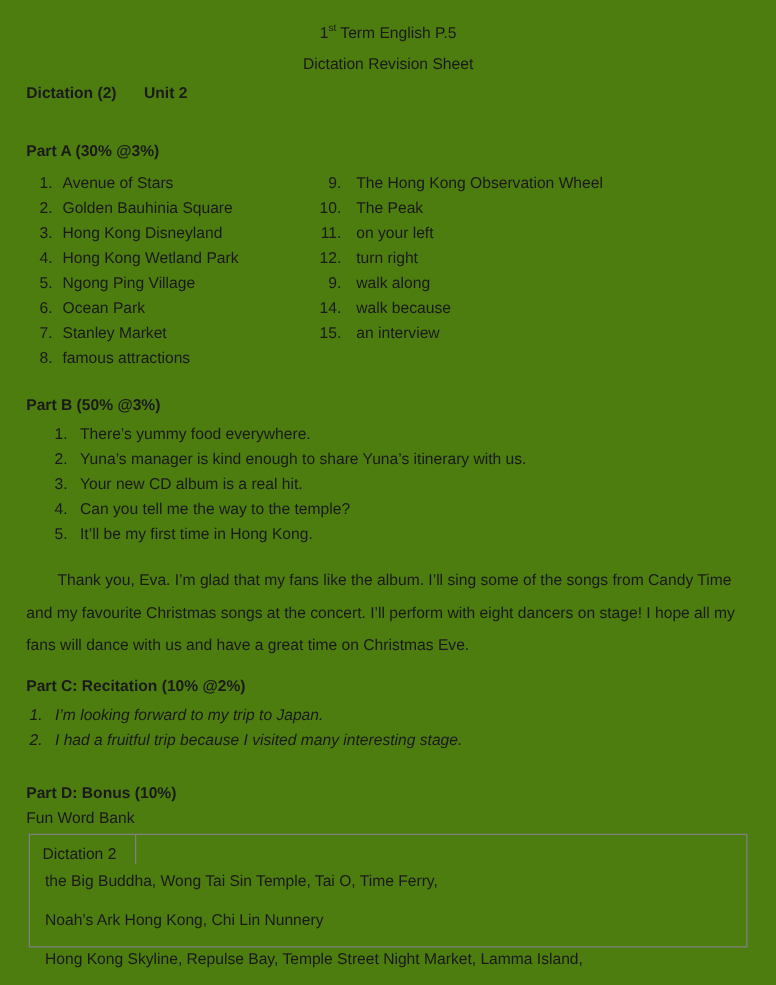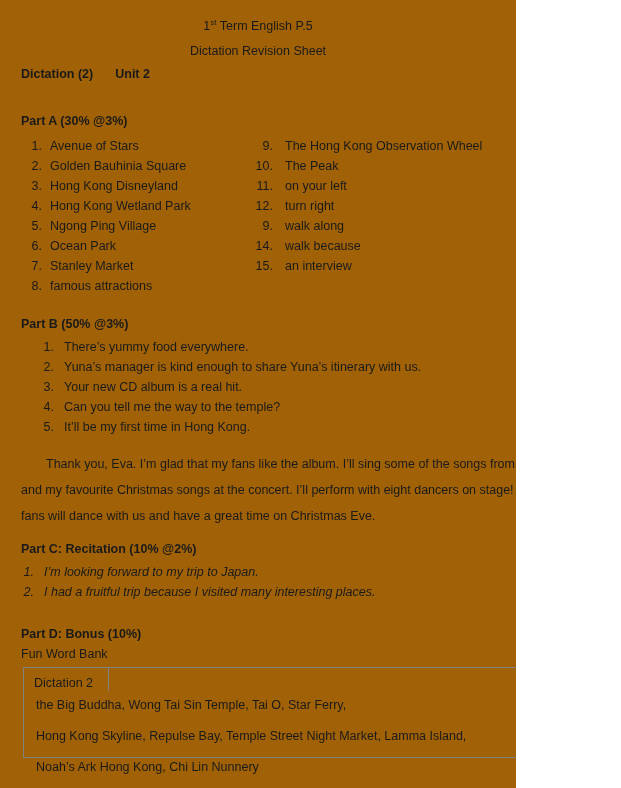--- a/index.html
+++ b/index.html
@@ -3,21 +3,21 @@
 <meta charset="utf-8">
 <style>
   html, body { margin: 0; padding: 0; }
   body {
     width: 621px; height: 788px;
     background: #ffffff;
     font-family: "Liberation Sans", sans-serif;
     font-size: 12.5px;
     color: #1a1a1a;
   }
-  .page { position: relative; width: 516px; height: 788px; overflow: hidden; background:#a16207; }
+  .page { position: relative; width: 621px; height: 788px; overflow: hidden; background:#4d7c0f; }
   .abs { position: absolute; }
   .center { left: 0; width: 100%; text-align: center; }
   .bold { font-weight: bold; }
   sup { font-size: 8px; vertical-align: super; line-height: 0; }
 
   .doc-title   { top: 19px; }
   .doc-subtitle{ top: 44px; }
   .hdr         { top: 67px; left: 21px; }
   .hdr .unit   { margin-left: 22px; }
 
@@ -110,29 +110,29 @@
     <div class="row"><span class="numb">4.</span><span>Can you tell me the way to the temple?</span></div>
     <div class="row"><span class="numb">5.</span><span>It’ll be my first time in Hong Kong.</span></div>
   </div>
 
   <div class="abs para">Thank you, Eva. I’m glad that my fans like the album. I’ll sing some of the songs from Candy Time and my favourite Christmas songs at the concert. I’ll perform with eight dancers on stage! I hope all my fans will dance with us and have a great time on Christmas Eve.</div>
 
   <div class="abs partc-h bold">Part C: Recitation (10% @2%)</div>
 
   <div class="abs partc-list">
     <div class="row"><span class="numb">1.</span><span>I’m looking forward to my trip to Japan.</span></div>
-    <div class="row"><span class="numb">2.</span><span>I had a fruitful trip because I visited many interesting places.</span></div>
+    <div class="row"><span class="numb">2.</span><span>I had a fruitful trip because I visited many interesting stage.</span></div>
   </div>
 
   <div class="abs partd-h bold">Part D: Bonus (10%)</div>
 
   <div class="abs fwb">Fun Word Bank</div>
 
   <div class="abs wbank">
     <div class="cell-label">Dictation 2</div>
     <div class="cell-words">
-      <p>the Big Buddha, Wong Tai Sin Temple, Tai O, Star Ferry,</p>
+      <p>the Big Buddha, Wong Tai Sin Temple, Tai O, Time Ferry,</p>
+      <p>Noah’s Ark Hong Kong, Chi Lin Nunnery</p>
       <p>Hong Kong Skyline, Repulse Bay, Temple Street Night Market, Lamma Island,</p>
-      <p>Noah’s Ark Hong Kong, Chi Lin Nunnery</p>
     </div>
   </div>
 
 </div>
 
 </body></html>

